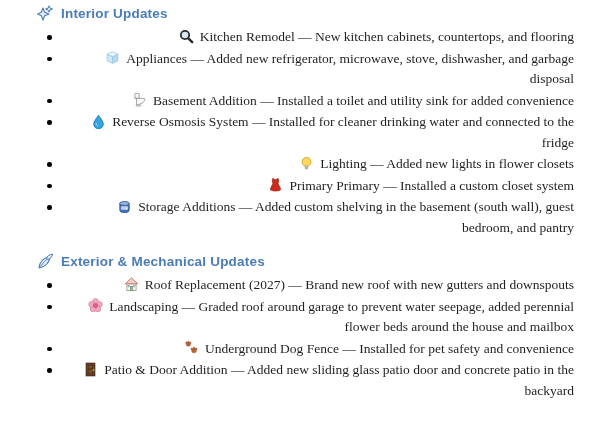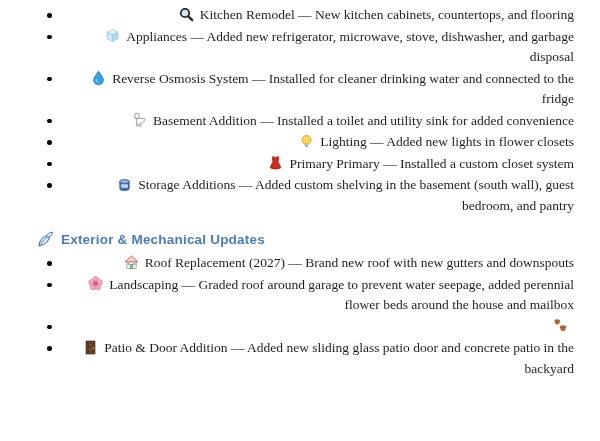--- a/index.html
+++ b/index.html
@@ -27,20 +27,29 @@
   .ico svg { display:block; width:100%; height:100%; }
   .hico { display:inline-block; width:17px; height:17px; }
   .hico svg { display:block; width:100%; height:100%; }
 </style>
 </head>
 <body>
 
 <div class="doc">
 
   <div class="section">
+    <h2 class="section-title">
+      <span class="hico">
+        <svg viewBox="0 0 17 17">
+          <path d="M6 3 L7.7 7.3 L12 9 L7.7 10.7 L6 15 L4.3 10.7 L0.6 9 L4.3 7.3 Z" fill="#e3ecf6" stroke="#4a7cb8" stroke-width="1.1" stroke-linejoin="round"></path>
+          <path d="M12 0.8 L13 3.1 L15.6 4 L13 4.9 L12 7.2 L11 4.9 L8.6 4 L11 3.1 Z" fill="#e3ecf6" stroke="#4a7cb8" stroke-width="1" stroke-linejoin="round"></path>
+        </svg>
+      </span>
+      <span>Interior Updates</span>
+    </h2>
     <ul class="items">
       <li class="item">
         <span class="ico">
           <svg viewBox="0 0 15 15">
             <circle cx="6" cy="6" r="4.2" fill="#d6e8f2" stroke="#2a2a2a" stroke-width="1.8"></circle>
             <line x1="9.3" y1="9.3" x2="13.2" y2="13.2" stroke="#2a2a2a" stroke-width="2.4" stroke-linecap="round"></line>
           </svg>
         </span><span>Kitchen Remodel — New kitchen cabinets, countertops, and flooring</span>
       </li>
       <li class="item">
@@ -48,33 +57,33 @@
           <svg viewBox="0 0 15 15">
             <polygon points="2,4.2 7.5,1.6 13,4.2 7.5,6.8" fill="#eaf5fc" stroke="#9ac4e0" stroke-width="0.7"></polygon>
             <polygon points="2,4.2 7.5,6.8 7.5,13.4 2,10.8" fill="#cfe8f7" stroke="#9ac4e0" stroke-width="0.7"></polygon>
             <polygon points="13,4.2 7.5,6.8 7.5,13.4 13,10.8" fill="#b5daf0" stroke="#9ac4e0" stroke-width="0.7"></polygon>
           </svg>
         </span><span>Appliances — Added new refrigerator, microwave, stove, dishwasher, and garbage disposal</span>
       </li>
       <li class="item">
         <span class="ico">
           <svg viewBox="0 0 15 15">
-            <path d="M7.5 1.2 C9.5 4.2 12.3 7.6 12.3 10 A4.8 4.8 0 0 1 2.7 10 C2.7 7.6 5.5 4.2 7.5 1.2 Z" fill="#35a3e0" stroke="#1b7db8" stroke-width="0.9"></path>
-            <path d="M5 9.5 A2.8 2.8 0 0 0 6.4 11.9" fill="none" stroke="#bfe4f7" stroke-width="1" stroke-linecap="round"></path>
-          </svg>
-        </span><span>Reverse Osmosis System — Installed for cleaner drinking water and connected to the fridge</span>
-      </li>
-      <li class="item">
-        <span class="ico">
-          <svg viewBox="0 0 15 15">
             <rect x="2.8" y="1.4" width="4.4" height="5" rx="0.9" fill="#f4f4f4" stroke="#9a9a9a" stroke-width="0.9"></rect>
             <path d="M2.8 6.4 L12 6.4 C12.7 6.4 12.9 6.9 12.8 7.3 C12.3 9.9 10.2 11.5 7.9 11.7 L7.9 12.9 L4.6 12.9 L4.6 6.4 Z" fill="#fbfbfb" stroke="#9a9a9a" stroke-width="0.9" stroke-linejoin="round"></path>
             <rect x="4" y="12.9" width="5" height="1.3" rx="0.5" fill="#e6e6e6" stroke="#9a9a9a" stroke-width="0.6"></rect>
           </svg>
         </span><span>Basement Addition — Installed a toilet and utility sink for added convenience</span>
+      </li>
+      <li class="item">
+        <span class="ico">
+          <svg viewBox="0 0 15 15">
+            <path d="M7.5 1.2 C9.5 4.2 12.3 7.6 12.3 10 A4.8 4.8 0 0 1 2.7 10 C2.7 7.6 5.5 4.2 7.5 1.2 Z" fill="#35a3e0" stroke="#1b7db8" stroke-width="0.9"></path>
+            <path d="M5 9.5 A2.8 2.8 0 0 0 6.4 11.9" fill="none" stroke="#bfe4f7" stroke-width="1" stroke-linecap="round"></path>
+          </svg>
+        </span><span>Reverse Osmosis System — Installed for cleaner drinking water and connected to the fridge</span>
       </li>
       <li class="item">
         <span class="ico">
           <svg viewBox="0 0 15 15">
             <circle cx="7.5" cy="5.9" r="4.4" fill="#ffd75e" stroke="#d9a52a" stroke-width="1"></circle>
             <rect x="5.8" y="9.9" width="3.4" height="1.6" rx="0.4" fill="#cfcfcf" stroke="#9a9a9a" stroke-width="0.5"></rect>
             <rect x="6.3" y="11.5" width="2.4" height="1.4" rx="0.6" fill="#b3b3b3" stroke="#9a9a9a" stroke-width="0.5"></rect>
           </svg>
         </span><span>Lighting — Added new lights in flower closets</span>
       </li>
@@ -141,21 +150,21 @@
               <ellipse cx="4.3" cy="4.6" rx="2" ry="1.6"></ellipse>
               <circle cx="2.5" cy="2.8" r="0.85"></circle>
               <circle cx="4.3" cy="2.2" r="0.85"></circle>
               <circle cx="6.1" cy="2.8" r="0.85"></circle>
               <ellipse cx="10" cy="11" rx="2.3" ry="1.8"></ellipse>
               <circle cx="7.9" cy="9" r="0.95"></circle>
               <circle cx="10" cy="8.3" r="0.95"></circle>
               <circle cx="12.1" cy="9" r="0.95"></circle>
             </g>
           </svg>
-        </span>
+        </span><span>Underground Dog Fence — Installed for pet safety and convenience</span>
       </li>
       <li class="item">
         <span class="ico">
           <svg viewBox="0 0 15 15">
             <rect x="3.2" y="1.2" width="8.6" height="12.6" fill="#5d3a1e" stroke="#3f2712" stroke-width="1"></rect>
             <rect x="4.6" y="2.6" width="5.8" height="9.8" fill="#7a4e28"></rect>
             <rect x="5.3" y="3.3" width="4.4" height="3.4" fill="none" stroke="#4a2e14" stroke-width="0.6"></rect>
             <rect x="5.3" y="7.7" width="4.4" height="4" fill="none" stroke="#4a2e14" stroke-width="0.6"></rect>
             <circle cx="10.5" cy="8" r="0.8" fill="#e7c36a" stroke="#a88938" stroke-width="0.4"></circle>
           </svg>

